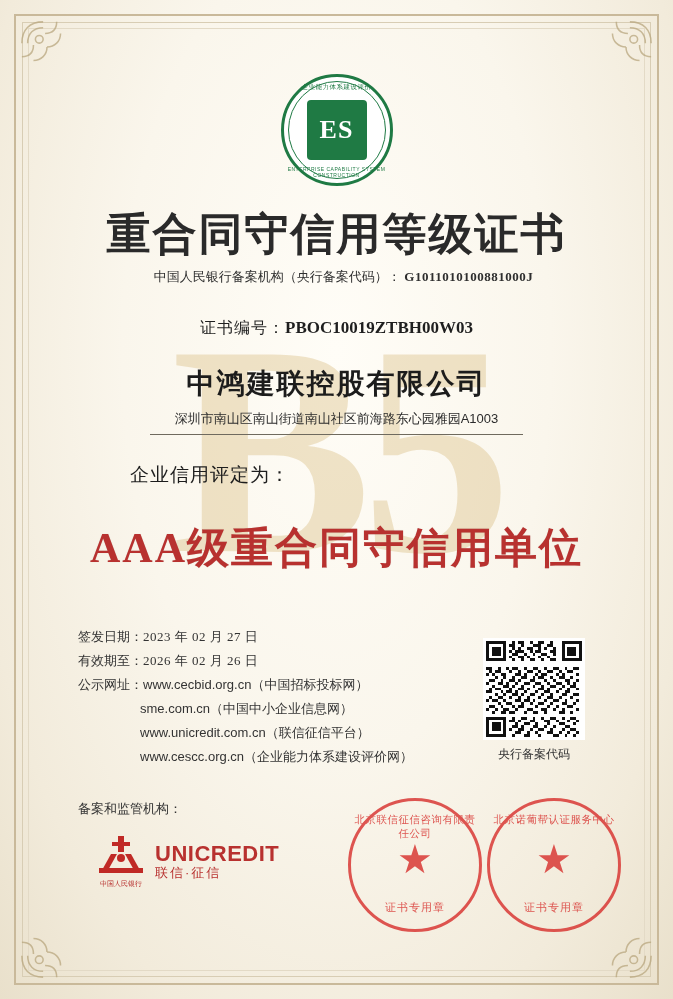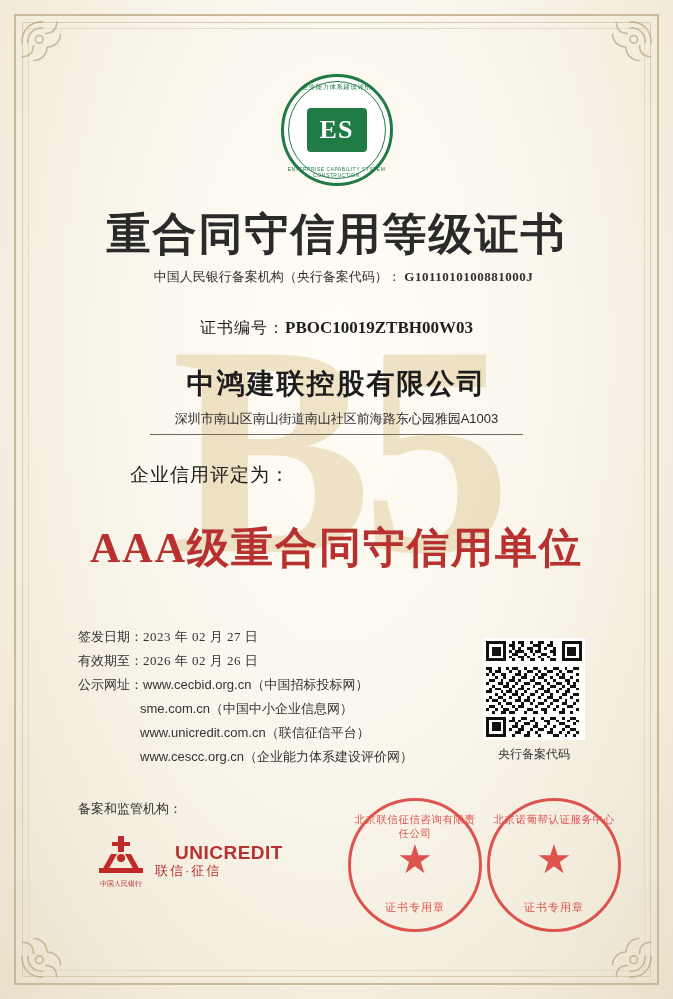--- a/index.html
+++ b/index.html
@@ -61,21 +61,21 @@
     border:3px solid #1f7a44;
     background:#ffffff;
   }
   .emblem .ring2{
     position:absolute;inset:7px;border-radius:50%;
     border:1px solid #1f7a44;
   }
   .emblem .core{
     position:absolute;left:50%;top:50%;
     transform:translate(-50%,-50%);
-    width:60px;height:44px;border-radius:4px;
+    width:60px;height:60px;border-radius:4px;
     background:#1f7a44;
     display:flex;align-items:center;justify-content:center;
     color:#fff;font-weight:bold;font-size:26px;letter-spacing:1px;
     font-family:"Liberation Serif", serif;
   }
   .emblem .arc-top,.emblem .arc-bot{
     position:absolute;left:0;right:0;text-align:center;
     color:#1f7a44;font-size:6.5px;letter-spacing:.5px;
     font-family:"Liberation Sans", sans-serif;
   }
@@ -167,23 +167,22 @@
     position:absolute;left:78px;top:800px;
     font-size:13px;color:#333;
     font-family:"Liberation Sans", sans-serif;
   }
   .logo-wrap{position:absolute;left:95px;top:832px;display:flex;align-items:center;gap:8px;}
   .pboc-mark{width:52px;height:58px;position:relative;}
   .pboc-mark svg{display:block;}
   .pboc-text{font-size:7px;color:#b8312f;text-align:center;margin-top:1px;font-family:"Liberation Sans", sans-serif;}
   .unicredit{line-height:1.1;}
   .unicredit .en{
-    font-size:19px;font-weight:bold;color:#b8312f;letter-spacing:.5px;
-    font-family:"Liberation Sans", sans-serif;
-    margin-left:20px;
+    font-size:22px;font-weight:bold;color:#b8312f;letter-spacing:.5px;
+    font-family:"Liberation Sans", sans-serif;
   }
   .unicredit .cn{
     font-size:13px;color:#b8312f;letter-spacing:2px;
     font-family:"Liberation Sans", sans-serif;
   }
 
   .org-lines{
     position:absolute;left:322px;top:840px;
     font-size:12px;color:#333;line-height:22px;
     font-family:"Liberation Sans", sans-serif;

